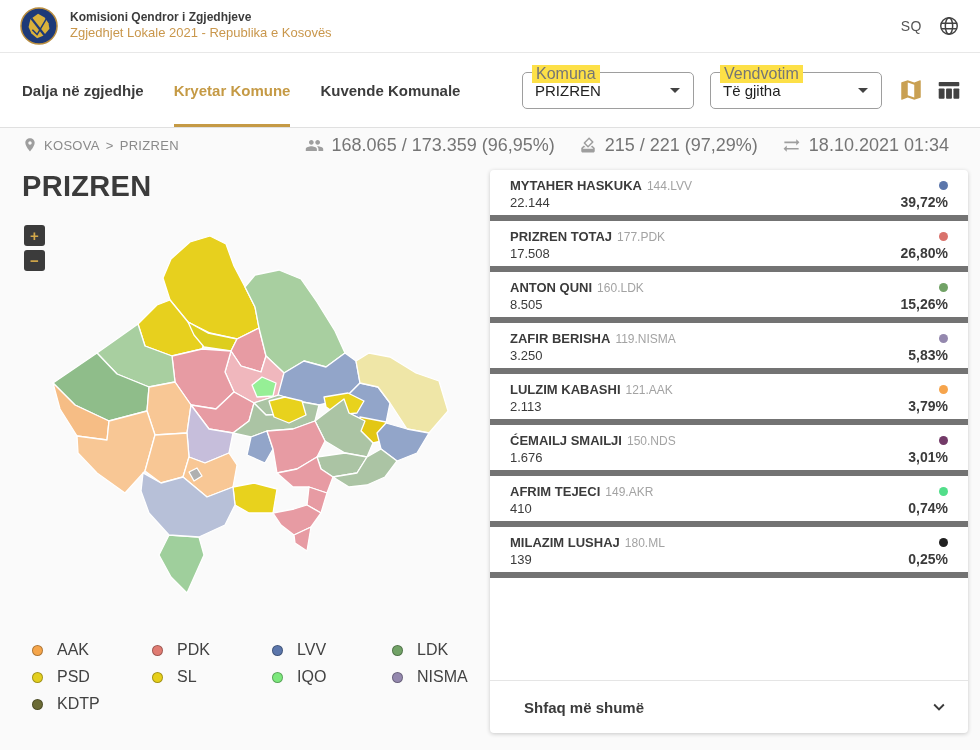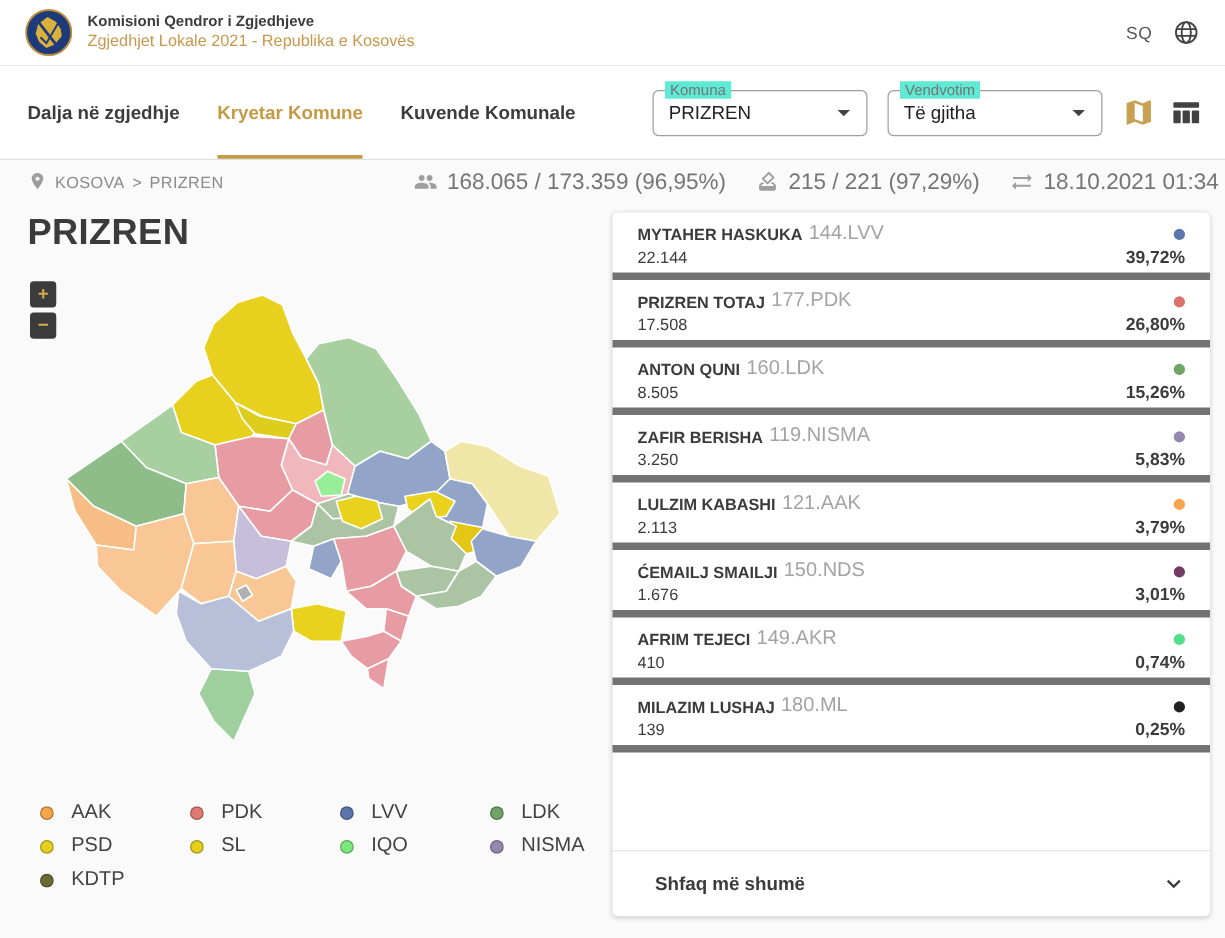--- a/index.html
+++ b/index.html
@@ -23,29 +23,29 @@
   .tabs { display:flex; height:100%; }
   .tab { position:relative; display:flex; align-items:center; font-size:15px; font-weight:700;
          color:#3c3c3c; margin-right:30px; cursor:pointer; white-space:nowrap; }
   .tab.active { color:#c59a45; }
   .tab.active::after { content:""; position:absolute; left:0; right:0; bottom:0; height:3px;
          background:#c59a45; }
   .nav-right { margin-left:auto; display:flex; align-items:center; gap:16px; }
   .select-box { position:relative; width:172px; height:37px; border:1px solid #9e9e9e;
          border-radius:5px; background:#fff; display:flex; align-items:center;
          padding:0 30px 0 12px; cursor:pointer; }
-  .select-label { position:absolute; top:-8px; left:9px; background:#5eead4; padding:0 4px;
-         font-size:12px; color:#757575; }
+  .select-label { position:absolute; top:-8px; left:9px; background:#fde047; padding:0 4px;
+         font-size:16px; color:#757575; }
   .select-value { font-size:15px; color:#212121; overflow:hidden; white-space:nowrap; }
   .select-arrow { position:absolute; right:6px; top:50%; margin-top:-12px; width:24px; height:24px; }
   .icon-btn { width:30px; height:30px; display:flex; align-items:center; justify-content:center;
          cursor:pointer; }
 
   
-  .statusbar { height:34px; display:flex; align-items:center; padding:0 5px 0 22px;
+  .statusbar { height:34px; display:flex; align-items:center; padding:0 31px 0 22px;
          color:#8a8a8a; font-size:13px; }
   .breadcrumb { display:flex; align-items:center; gap:6px; letter-spacing:.3px; }
   .breadcrumb .crumb { cursor:pointer; }
   .statusbar-right { margin-left:auto; display:flex; align-items:center; gap:10px; color:#757575;
          font-size:18px; }
   .stat { display:flex; align-items:center; gap:8px; margin-left:14px; }
   .stat svg { flex:0 0 auto; }
 
   
   .main { display:flex; align-items:flex-start; padding:8px 12px 0 22px; }
@@ -66,21 +66,21 @@
 
   
   .card { width:478px; height:563px; background:#fff; border-radius:4px;
          box-shadow:0 1px 4px rgba(0,0,0,.2); display:flex; flex-direction:column; }
   .card-header { padding:17px 20px 14px; border-bottom:1px solid #e0e0e0; }
   .card-title { font-size:15px; font-weight:700; letter-spacing:.4px; color:#3b3b3b; }
   .result-rows { }
   .result-row { padding:8px 20px 5px; border-bottom:6px solid #737373; }
   .rr-line1 { display:flex; align-items:center; }
   .rr-name { font-size:13px; font-weight:700; color:#3b3b3b; }
-  .rr-list { font-size:16px; color:#a3a3a3; margin-left:5px; }
+  .rr-list { font-size:12px; color:#a3a3a3; margin-left:5px; }
   .rr-dot { margin-left:auto; width:9px; height:9px; border-radius:50%; }
   .rr-line2 { display:flex; align-items:baseline; margin-top:1px; }
   .rr-votes { font-size:13px; color:#3b3b3b; }
   .rr-pct { margin-left:auto; font-size:14px; font-weight:700; color:#3b3b3b; }
   .card-spacer { flex:1; }
   .card-footer { border-top:1px solid #e5e5e5; height:53px; display:flex; align-items:center;
          padding:0 18px 0 34px; cursor:pointer; }
   .footer-label { font-size:15px; font-weight:700; color:#3b3b3b; }
   .footer-chevron { margin-left:auto; width:22px; height:22px; }
 </style>

